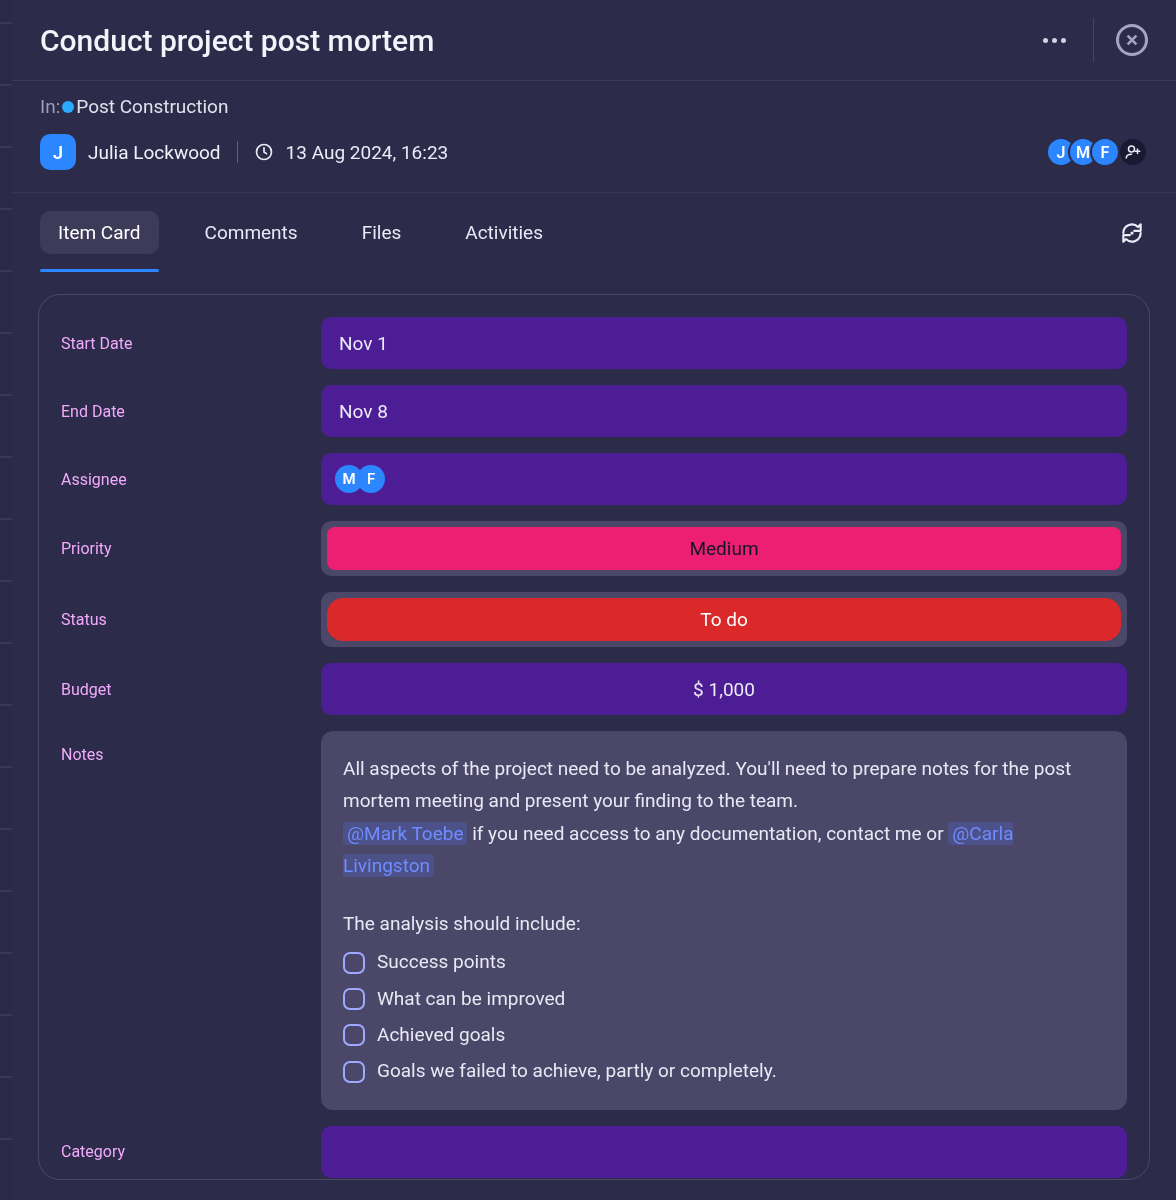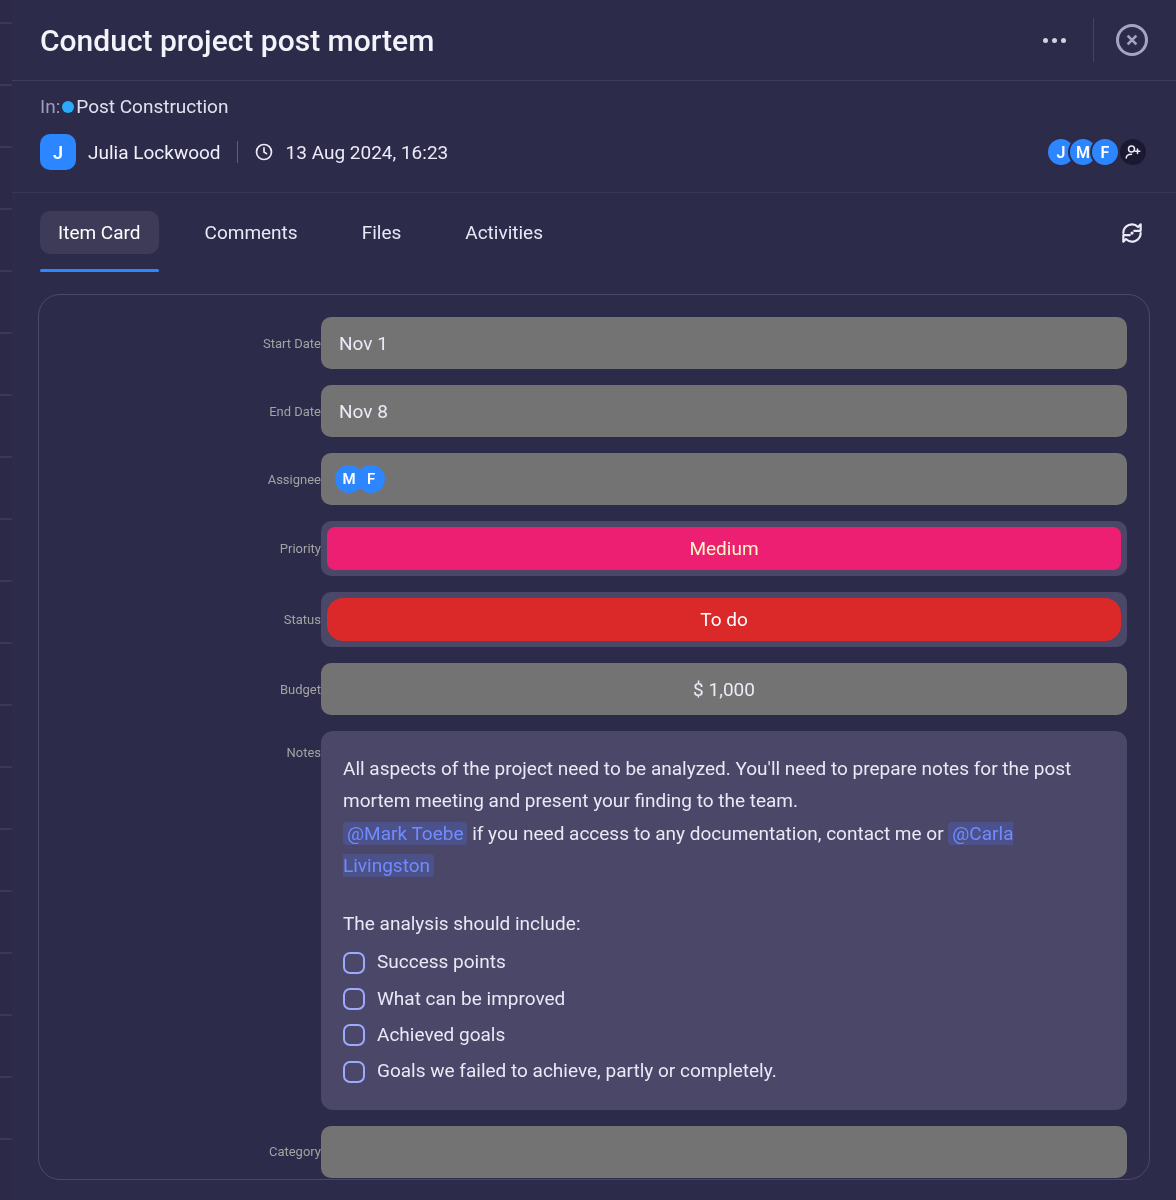--- a/index.html
+++ b/index.html
@@ -40,26 +40,26 @@
   .tab { font-size:19px; color:#e9e8f6; padding: 10px 18px; border-radius:10px; cursor:pointer; position:relative; }
   .tab.active { background: rgba(255,255,255,0.08); color:#fff; }
   .tab.active::after { content:""; position:absolute; left:0; right:0; bottom:-18px; height:3px; background:#2c86ff; border-radius:2px; }
   .tabs-right { margin-left:auto; width:32px; height:32px; display:flex; align-items:center; justify-content:center; cursor:pointer; }
   .tabs-divider { height:18px; }
 
   
   .card-body { margin: 22px 26px 20px 26px; border:1px solid rgba(255,255,255,0.14); border-radius:22px; padding: 22px 22px; flex:1; overflow:hidden; }
   .row { display:flex; align-items:center; margin-bottom:16px; }
   .row.tall { align-items:flex-start; }
-  .field-label { width: 260px; font-size:13px; color:#a3a3a3; padding-top:14px;text-align:right; }
+  .field-label { width: 260px; font-size:16px; color:#f0abfc; padding-top:14px; }
   .row:not(.tall) .field-label { padding-top:0; }
   .field-value { flex:1; }
-  .chip { background:#737373; border-radius:10px; padding: 14px 18px; font-size:19px; color:#eceaf7; min-height:52px; display:flex; align-items:center; }
+  .chip { background:#4c1d95; border-radius:10px; padding: 14px 18px; font-size:19px; color:#eceaf7; min-height:52px; display:flex; align-items:center; }
   .chip.center { justify-content:center; }
-  .priority-pill { background:#ec1f72; color:#fef9c3; border-radius:8px; text-align:center; padding:10px; font-size:19px; }
+  .priority-pill { background:#ec1f72; color:#0f172a; border-radius:8px; text-align:center; padding:10px; font-size:19px; }
   .status-pill  { background:#db2828; color:#fff; border-radius:16px; text-align:center; padding:10px; font-size:19px; }
   .chip-wrap { background:#4a4768; border-radius:10px; padding:6px; }
   .avatar-mini { width:28px; height:28px; border-radius:50%; background:#2c86ff; color:#fff; font-size:15px; font-weight:600; display:flex; align-items:center; justify-content:center; }
   .avatar-mini + .avatar-mini { margin-left:-6px; }
   .assignee-chip { padding:10px 14px; }
 
   
   .notes-box { background:#4a4768; border-radius:12px; padding: 22px 22px; font-size:19px; line-height:1.7; color:#e9e8f5; }
   .mention { background: rgba(85,119,255,0.22); color:#6f8cff; border-radius:4px; padding: 0 4px; }
   .notes-subhead { margin-top:26px; margin-bottom:6px; }

